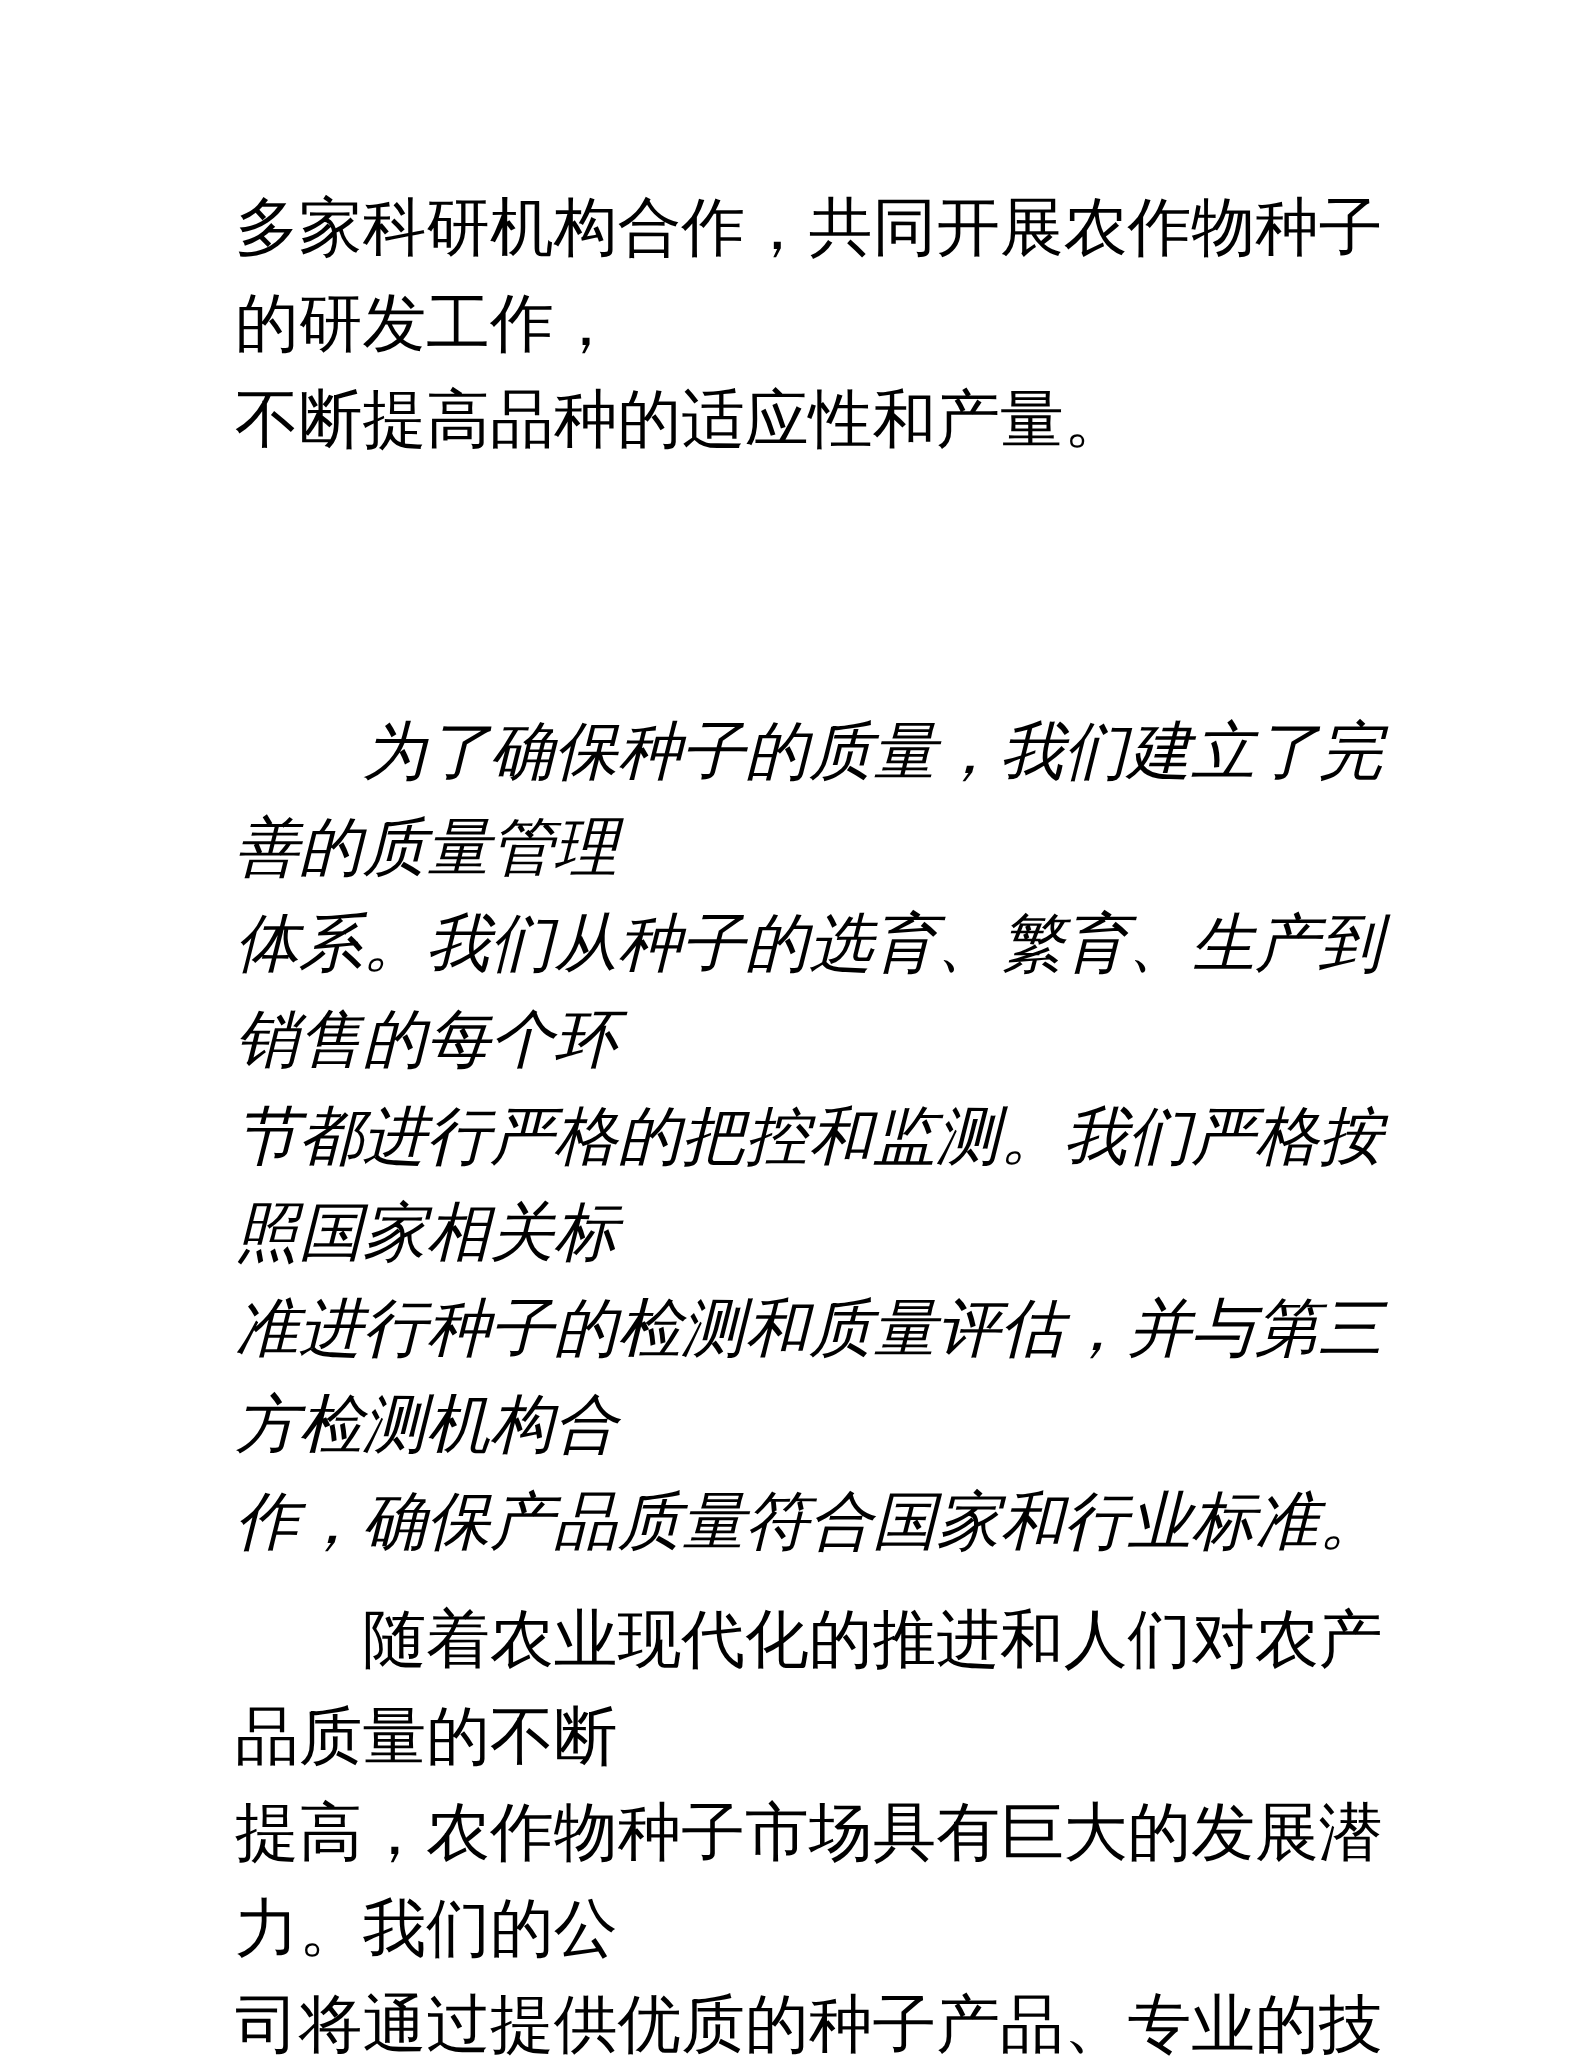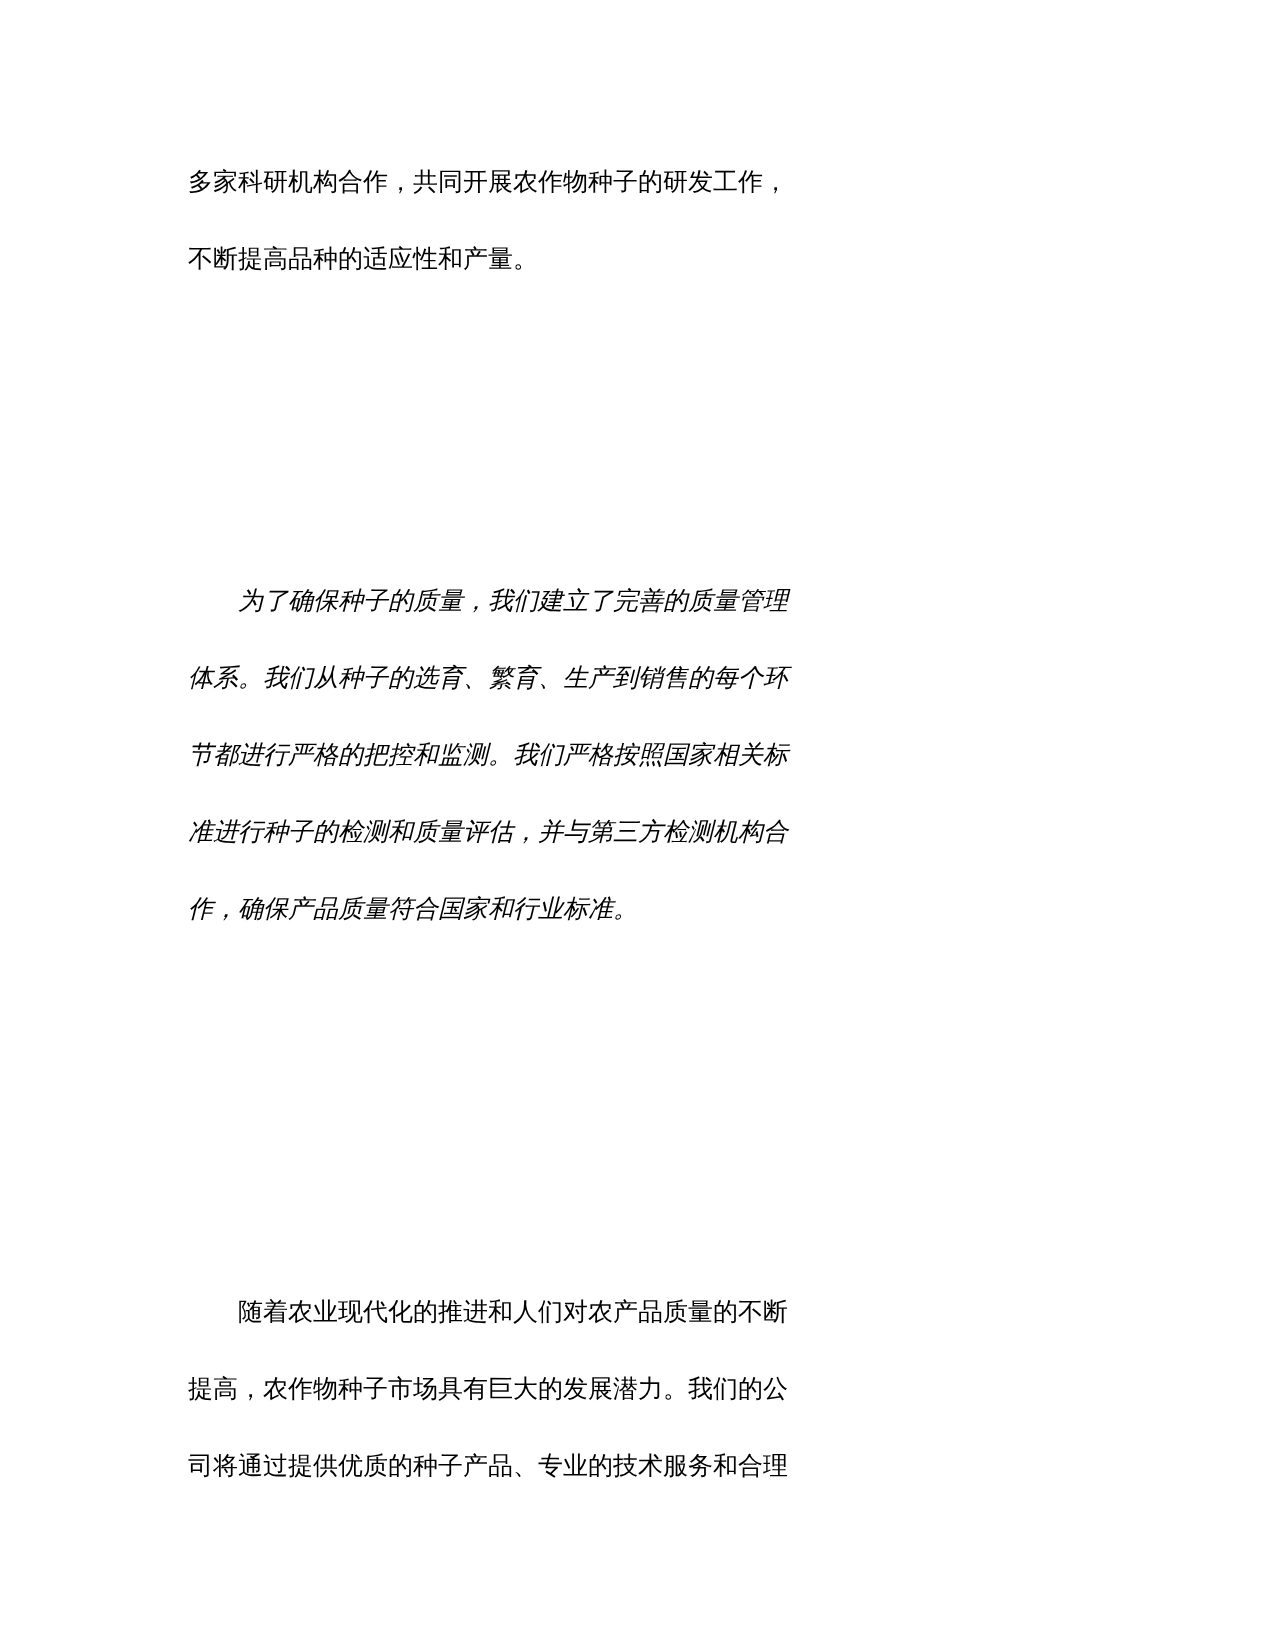--- a/index.html
+++ b/index.html
@@ -14,21 +14,21 @@
     background: #ffffff;
     overflow: hidden;
     font-family: "Liberation Sans", "DejaVu Sans", sans-serif;
     color: #000000;
   }
   .block {
     position: absolute;
     left: 188px;
     width: 952px;
     margin: 0;
-    font-size: 25px;
+    font-size: 51px;
     line-height: 77px;
     font-weight: 400;
     letter-spacing: 0;
     white-space: pre-line;   
     text-align: left;
   }
   .indent-2em {
     text-indent: 2em;        
   }
 </style>

